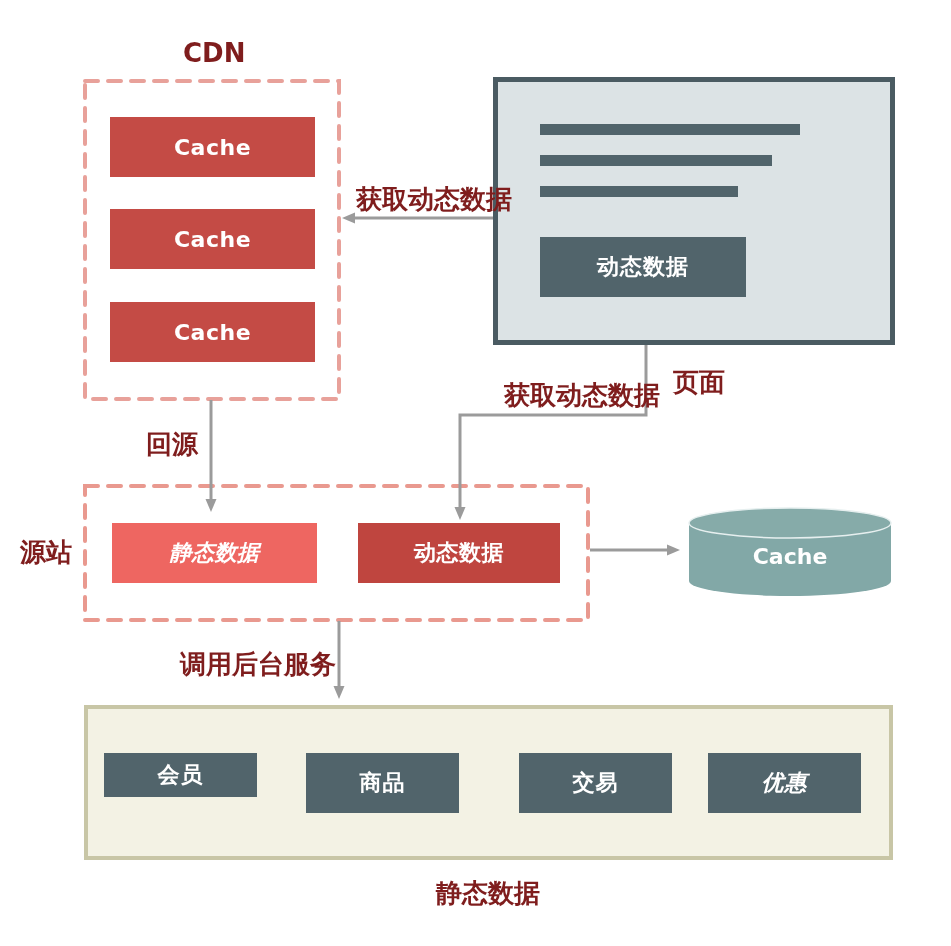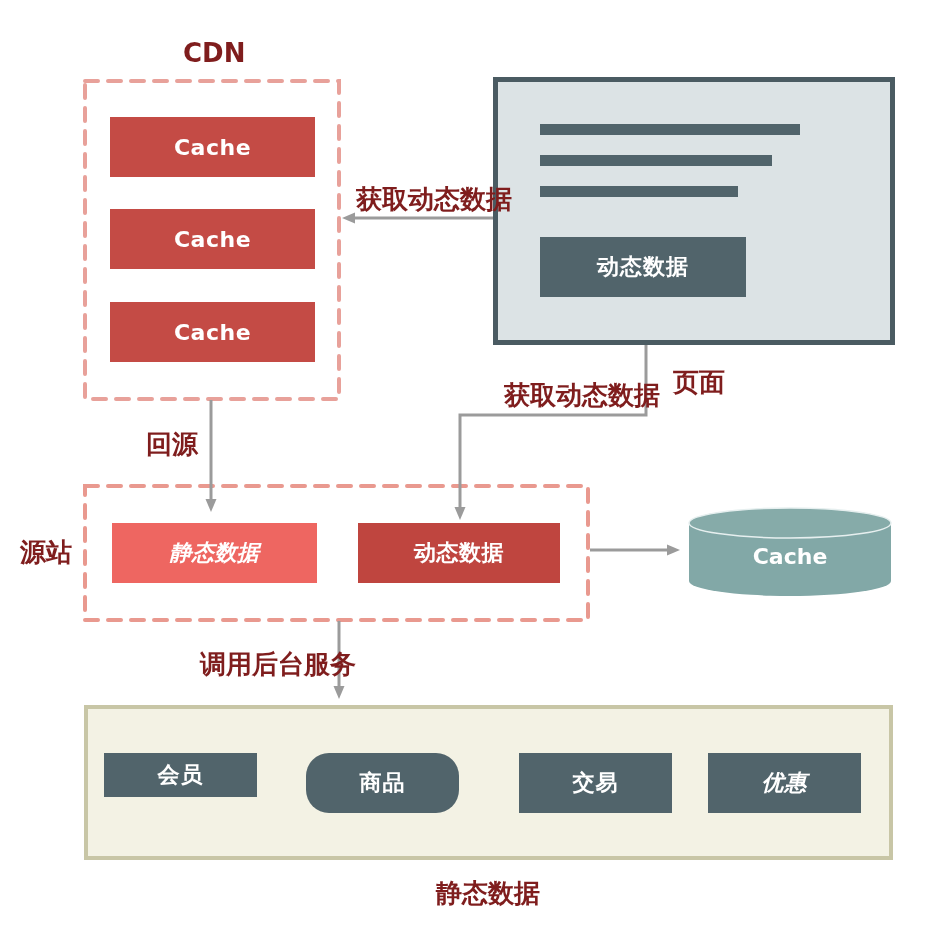--- a/index.html
+++ b/index.html
@@ -68,32 +68,32 @@
   <div class="pagebox"></div>
   <div class="bar" style="left:540px;top:124px;width:260px;"></div>
   <div class="bar" style="left:540px;top:155px;width:232px;"></div>
   <div class="bar" style="left:540px;top:186px;width:198px;"></div>
   <div class="slatebox" style="left:540px;top:237px;width:206px;height:60px;">动态数据</div>
   <div class="label" style="left:664px;top:367px;width:70px;">页面</div>
 
   <div class="label" style="left:356px;top:184px;width:130px;">获取动态数据</div>
   <div class="label" style="left:488px;top:380px;width:132px;margin-left:16px;">获取动态数据</div>
   <div class="label" style="left:146px;top:429px;width:50px;">回源</div>
-  <div class="label" style="left:200px;top:649px;width:132px;">调用后台服务</div>
+  <div class="label" style="left:180px;top:649px;width:132px;">调用后台服务</div>
 
   <div class="label" style="left:18px;top:537px;width:56px;">源站</div>
   <div class="redbox light" style="left:112px;top:523px;width:205px;height:60px;font-style:italic;">静态数据</div>
   <div class="redbox dark" style="left:358px;top:523px;width:202px;height:60px;">动态数据</div>
 
   <svg class="overlay" style="left:686px;top:506px;" width="208" height="92" viewBox="0 0 208 92">
     <path d="M3,17 L3,75 A101,15 0 0 0 205,75 L205,17 Z" fill="#82a8a7"></path>
     <ellipse cx="104" cy="17" rx="101" ry="15" fill="#86aba9" stroke="#e6efef" stroke-width="1.5"></ellipse>
   </svg>
   <div class="cyl-label">Cache</div>
 
   <div class="platform"></div>
   <div class="slatebox" style="left:104px;top:753px;width:153px;height:44px;">会员</div>
-  <div class="slatebox" style="left:306px;top:753px;width:153px;height:60px;border-radius:23px;">商品</div>
+  <div class="slatebox" style="left:306px;top:753px;width:153px;height:60px;">商品</div>
   <div class="slatebox" style="left:507px;top:753px;width:153px;height:60px;margin-left:12px;">交易</div>
   <div class="slatebox" style="left:708px;top:753px;width:153px;height:60px;font-style:italic;">优惠</div>
   <div class="label" style="left:436px;top:878px;width:100px;">静态数据</div>
 
 </div>
 
 </body></html>

